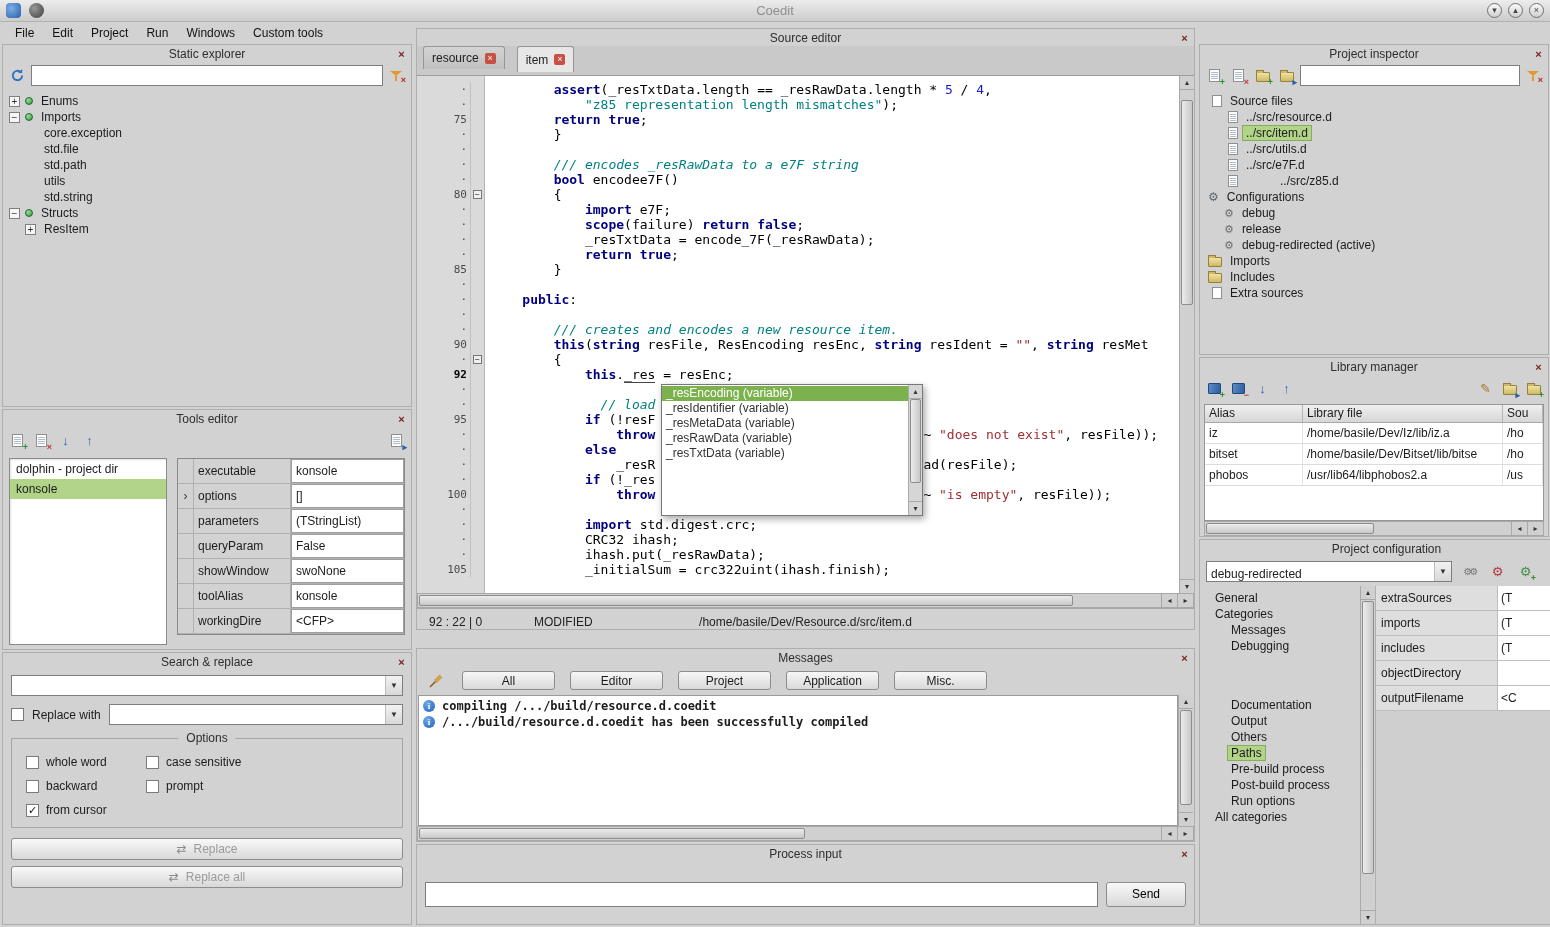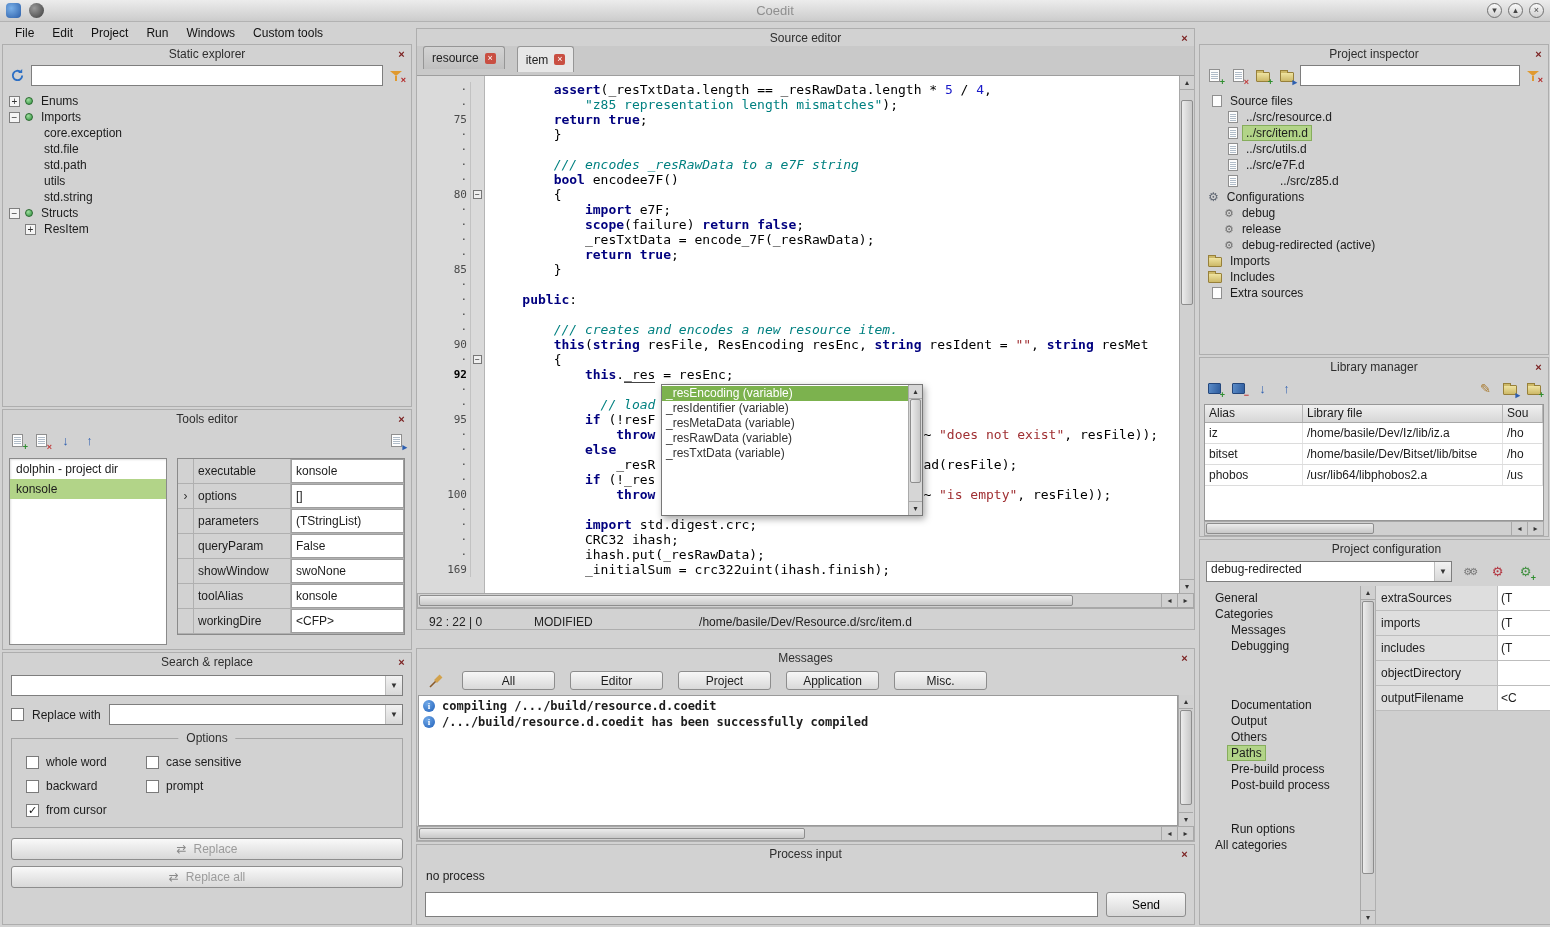--- a/index.html
+++ b/index.html
@@ -44,21 +44,21 @@
 .badge.green{color:#2f8f2f}.badge.red{color:#c03a3a}.badge.blue{color:#2d5fb0}
 .bluearr{color:#2d5fb0;font-weight:bold;font-size:13px;line-height:13px}
 .pencil{color:#a8792c;font-size:13px;font-family:"DejaVu Sans",sans-serif}
 .funnel{position:relative;width:13px;height:12px}
 .funnel::before{content:"";position:absolute;left:0;top:1px;border-left:6px solid transparent;border-right:6px solid transparent;border-top:5px solid #e09a30}
 .funnel::after{content:"";position:absolute;left:5px;top:6px;width:2px;height:5px;background:#e09a30}
 .funnel .fx{position:absolute;right:-3px;bottom:-3px;color:#b22222;font-size:9px;font-weight:bold}
 .gearpair{color:#777;font-size:10px;letter-spacing:-3px;font-family:"DejaVu Sans",sans-serif}
 .gear1{font-size:13px;font-family:"DejaVu Sans",sans-serif}
 
-.combo{height:21px;background:#fff;border:1px solid #7e7e7e;display:flex;align-items:flex-start}
+.combo{height:21px;background:#fff;border:1px solid #7e7e7e;display:flex;align-items:flex-end}
 .combo .cval{flex:1;padding:0 4px;overflow:hidden;white-space:nowrap}
 .combo .carr{flex:0 0 17px;align-self:stretch;display:flex;align-items:center;justify-content:center;color:#333;font-size:8px;border-left:1px solid #bdbdbd;background:linear-gradient(#f2f2f2,#d8d8d8)}
 .cbx{width:13px;height:13px;background:#fff;border:1px solid #7a7a7a;display:inline-flex;align-items:center;justify-content:center;font-size:11px;color:#111;flex:0 0 auto}
 .srbtn{height:22px;margin:0 8px 6px 8px;border:1px solid #8d8d8d;border-radius:3px;background:linear-gradient(#f9f9f9,#d8d8d8);display:flex;align-items:center;justify-content:center;gap:7px;font-size:12px;flex:0 0 auto}
 .srbtn.disabled{color:#9b9b9b}
 .swapic{color:#8a8a8a;font-size:12px;font-family:"DejaVu Sans",sans-serif}
 .binoc{width:16px;height:9px;position:relative}
 .binoc::before,.binoc::after{content:"";position:absolute;top:0;width:7px;height:7px;border:2px solid #4a4a4a;border-radius:50%}
 .binoc::before{left:0}.binoc::after{right:0}
 
@@ -498,21 +498,21 @@
           </div>
           <div class="grow">
             <span class="gnum">·</span>
             <span class="gfold"></span>
           </div>
           <div class="grow">
             <span class="gnum">·</span>
             <span class="gfold"></span>
           </div>
           <div class="grow">
-            <span class="gnum">169</span>
+            <span class="gnum">105</span>
             <span class="gfold"></span>
           </div>
         </div>
       <div id="code-lines"><div class="crow">        <span class="tk-k">assert</span><span class="tk-p">(_resTxtData.length == _resRawData.length * </span><span class="tk-n">5</span><span class="tk-p"> / </span><span class="tk-n">4</span><span class="tk-p">,</span></div><div class="crow">            <span class="tk-ts">"z85 representation length mismatches"</span><span class="tk-p">);</span></div><div class="crow">        <span class="tk-k">return</span><span class="tk-p"> </span><span class="tk-k">true</span><span class="tk-p">;</span></div><div class="crow">        <span class="tk-p">}</span></div><div class="crow"></div><div class="crow">        <span class="tk-c">/// encodes _resRawData to a e7F string</span></div><div class="crow">        <span class="tk-k">bool</span><span class="tk-p"> encodee7F()</span></div><div class="crow">        <span class="tk-p">{</span></div><div class="crow">            <span class="tk-k">import</span><span class="tk-p"> e7F;</span></div><div class="crow">            <span class="tk-k">scope</span><span class="tk-p">(failure) </span><span class="tk-k">return</span><span class="tk-p"> </span><span class="tk-k">false</span><span class="tk-p">;</span></div><div class="crow">            <span class="tk-p">_resTxtData = encode_7F(_resRawData);</span></div><div class="crow">            <span class="tk-k">return</span><span class="tk-p"> </span><span class="tk-k">true</span><span class="tk-p">;</span></div><div class="crow">        <span class="tk-p">}</span></div><div class="crow"></div><div class="crow">    <span class="tk-k">public</span><span class="tk-p">:</span></div><div class="crow"></div><div class="crow">        <span class="tk-c">/// creates and encodes a new resource item.</span></div><div class="crow">        <span class="tk-k">this</span><span class="tk-p">(</span><span class="tk-k">string</span><span class="tk-p"> resFile, ResEncoding resEnc, </span><span class="tk-k">string</span><span class="tk-p"> resIdent = </span><span class="tk-s">""</span><span class="tk-p">, </span><span class="tk-k">string</span><span class="tk-p"> resMet</span></div><div class="crow">        <span class="tk-p">{</span></div><div class="crow">            <span class="tk-k">this</span><span class="tk-p">.</span><span class="tk-u">_res</span><span class="tk-p"> = resEnc;</span></div><div class="crow"></div><div class="crow">              <span class="tk-c">// load t</span></div><div class="crow">            <span class="tk-k">if</span><span class="tk-p"> (!resF</span></div><div class="crow">                <span class="tk-k">throw</span><span class="tk-g"></span><span class="tk-p">~ </span><span class="tk-s">"does not exist"</span><span class="tk-p">, resFile));</span></div><div class="crow">            <span class="tk-k">else</span></div><div class="crow">                <span class="tk-p">_resR</span><span class="tk-g"></span><span class="tk-p">ad(resFile);</span></div><div class="crow">            <span class="tk-k">if</span><span class="tk-p"> (!_res</span></div><div class="crow">                <span class="tk-k">throw</span><span class="tk-g"></span><span class="tk-p">~ </span><span class="tk-s">"is empty"</span><span class="tk-p">, resFile));</span></div><div class="crow"></div><div class="crow">            <span class="tk-k">import</span><span class="tk-p"> std.digest.crc;</span></div><div class="crow">            <span class="tk-p">CRC32 ihash;</span></div><div class="crow">            <span class="tk-p">ihash.put(_resRawData);</span></div><div class="crow">            <span class="tk-p">_initialSum = crc322uint(ihash.finish);</span></div></div>
       <div id="completion-popup">
         <div id="popup-items">
             <div class="pitem sel">_resEncoding (variable)</div>
             <div class="pitem">_resIdentifier (variable)</div>
             <div class="pitem">_resMetaData (variable)</div>
             <div class="pitem">_resRawData (variable)</div>
@@ -596,21 +596,20 @@
     <span class="hs-btn">◂</span>
     <span class="hs-btn">▸</span>
   </div>
 </div>
 
 <div class="panel" id="process-input" style="left:416px;top:844px;width:779px;height:81px">
   <div class="phead">
     <span>Process input</span>
     <span class="pclose">×</span>
   </div>
-  <div id="proc-status">no process</div>
   <div id="proc-row">
     <input id="proc-input" class="tinput" value="" style="">
     <button id="send-btn">Send</button>
   </div>
 </div>
 
 <div class="panel" id="project-inspector" style="left:1199px;top:44px;width:350px;height:311px">
   <div class="phead">
     <span>Project inspector</span>
     <span class="pclose">×</span>
@@ -807,21 +806,21 @@
         </div>
         <div class="trow sel" style="padding-left: 28px;">
           <span class="tlab">Paths</span>
         </div>
         <div class="trow" style="padding-left: 28px;">
           <span class="tlab">Pre-build process</span>
         </div>
         <div class="trow" style="padding-left: 28px;">
           <span class="tlab">Post-build process</span>
         </div>
-        <div class="trow" style="padding-left: 28px; margin-top: 28px;">
+        <div class="trow" style="padding-left: 28px;">
           <span class="tlab">Run options</span>
         </div>
         <div class="trow" style="padding-left: 12px;">
           <span class="tlab">All categories</span>
         </div>
       </div>
     <div class="vscroll">
       <span class="vs-btn">▴</span>
       <div class="vs-track">
           <div class="vs-thumb" style="top:1px;height:88%"></div>

